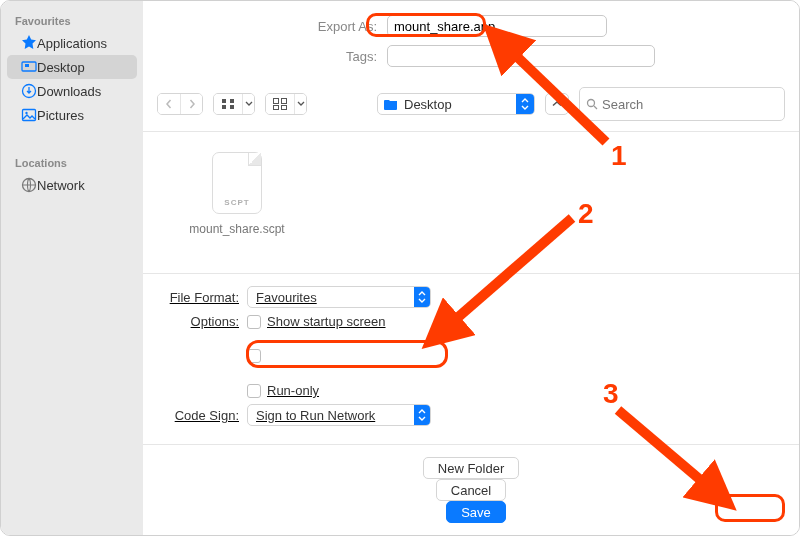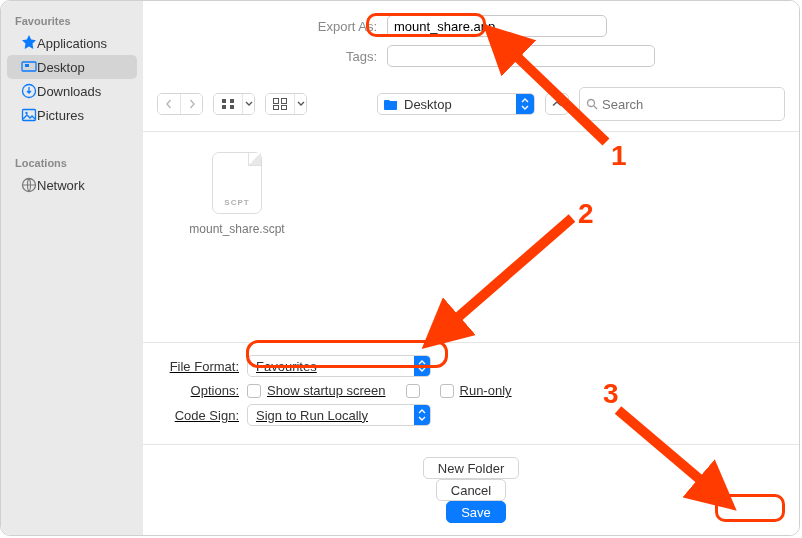--- a/index.html
+++ b/index.html
@@ -50,21 +50,21 @@
 .file-name { font-size: 12px; color: #777; word-break: break-word; }
 
 
 .options-panel { padding: 12px 14px; border-bottom: 1px solid #e6e6e6; }
 .opt-row { display: flex; align-items: center; margin-bottom: 6px; text-decoration: underline; }
 .opt-row .lbl { width: 90px; text-align: right; font-size: 13px; color: #333; padding-right: 8px; }
 .popup-btn { display: inline-flex; align-items: center; justify-content: space-between; border: 1px solid #d5d5d5; border-radius: 5px; height: 22px; background: #fff; padding: 0 0 0 8px; font-size: 13px; color: #333; cursor: default; }
 .popup-btn .updown { width: 16px; height: 100%; background: #0a7aff; color: #fff; display: inline-flex; align-items: center; justify-content: center; border-radius: 0 4px 4px 0; margin-left: 8px; }
 #format-popup { width: 184px; }
 #codesign-popup { width: 184px; }
-.checkbox-col { display: flex; flex-direction: row; gap: 20px; }
+.checkbox-col { display: flex; flex-direction: column; gap: 20px; }
 .checkbox-row { display: flex; align-items: center; gap: 6px; font-size: 13px; color: #333; }
 .checkbox { width: 14px; height: 14px; border: 1px solid #bfbfbf; border-radius: 3px; background: #fff; display: inline-block; }
 
 
 .button-bar { display: flex; align-items: center; padding: 12px 14px; flex-direction: column; }
 .btn { border: 1px solid #d5d5d5; border-radius: 5px; height: 22px; background: #fff; font-size: 13px; padding: 0 14px; color: #333; cursor: default; }
 .btn.primary { background: #0a7aff; color: #fff; border-color: #0a7aff; font-weight: 500; }
 .button-bar .spacer { flex: 1; }
 .button-bar .btn + .btn { margin-left: 10px; }
 
@@ -271,21 +271,21 @@
           <label class="checkbox-row">
             <span class="checkbox"></span>
             <span>Run-only</span>
           </label>
         </div>
       </div>
 
       <div class="opt-row">
         <div class="lbl">Code Sign:</div>
         <div id="codesign-popup" class="popup-btn">
-          <span>Sign to Run Locally</span>
+          <span>Sign to Run Network</span>
           <span class="updown">
             <svg width="8" height="12" viewBox="0 0 8 12">
                 <path d="M1 4l3-3 3 3M1 8l3 3 3-3" fill="none" stroke="currentColor" stroke-width="1.4"></path>
               </svg>
           </span>
         </div>
       </div>
     </div>
 
     <div class="button-bar">

